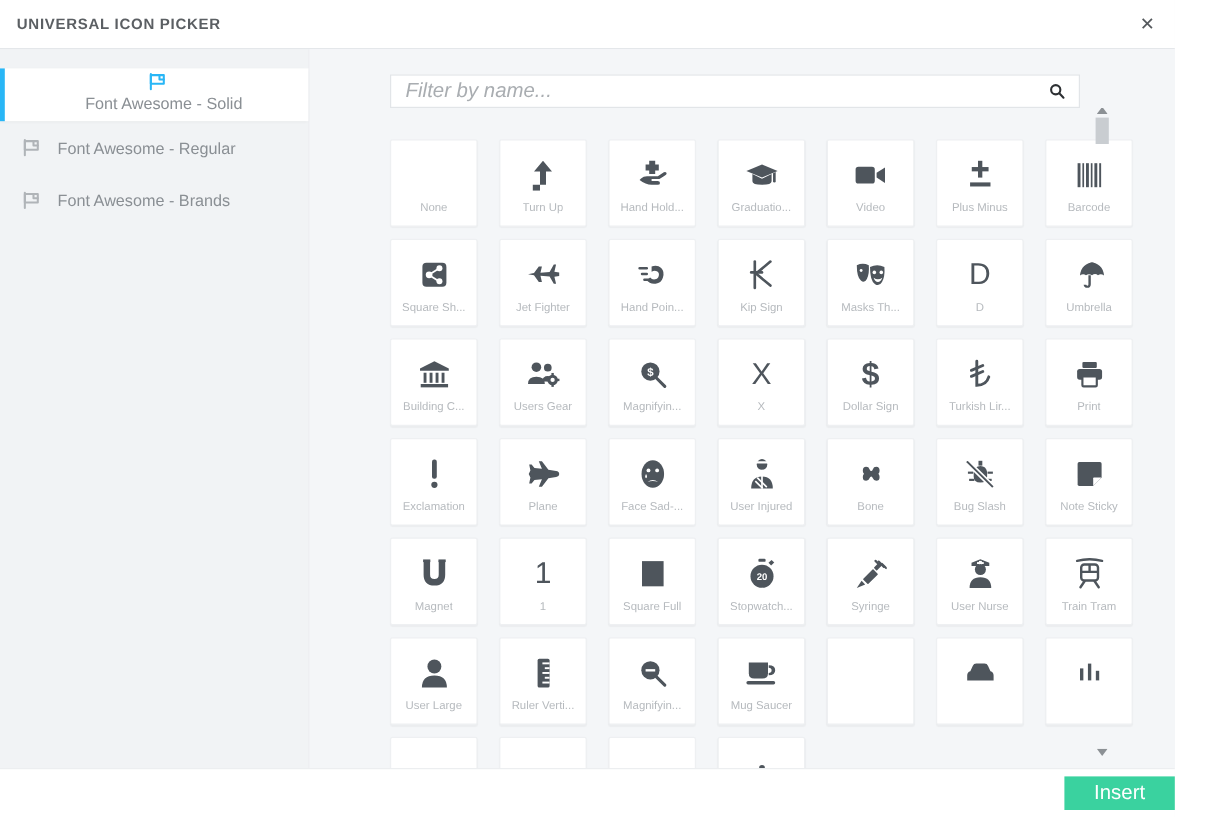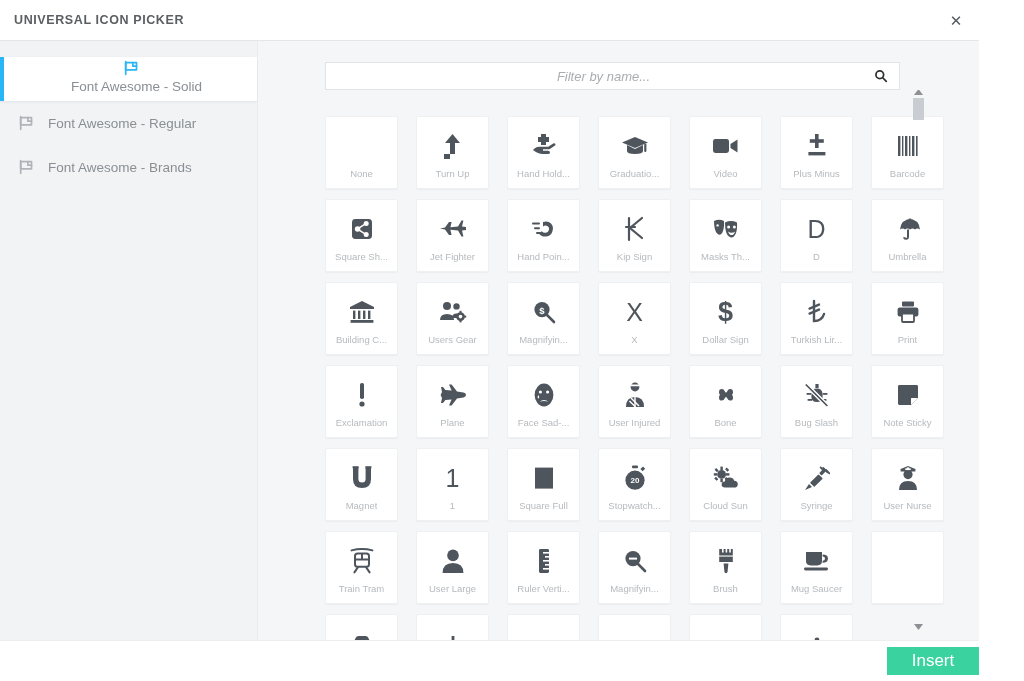--- a/index.html
+++ b/index.html
@@ -136,24 +136,23 @@
     display: flex;
     align-items: center;
   }
   .search-input {
     flex: 1;
     height: 100%;
     border: none;
     outline: none;
     background: transparent;
     font-family: "Liberation Sans", sans-serif;
-    font-size: 13px;
+    font-size: 17px;
     color: #000000;
     padding: 0 30px 0 12px;
-    text-align: center;
   }
   .search-input::placeholder {
     color: #a9adb1;
     font-style: italic;
   }
   .search-icon {
     position: absolute;
     right: 10px;
     top: 50%;
     transform: translateY(-50%);
@@ -695,39 +694,20 @@
               <svg width="24" height="26" viewBox="0 0 24 26" fill="currentColor">
                 <rect x="9" y="0.6" width="6" height="2.6" rx="1"></rect>
                 <path d="M17.4 4 L20 1.6 L22.2 3.8 L19.6 6.2 Z"></path>
                 <circle cx="12" cy="15.2" r="9.6"></circle>
                 <text x="12" y="18.4" font-size="8" fill="#ffffff" text-anchor="middle" font-family="Liberation Sans, sans-serif" font-weight="bold">20</text>
               </svg>
             </span>
             <span class="icon-label">Stopwatch...</span>
           </div>
 
-          <div class="icon-card">
-            <span class="icon-glyph">
-              <svg width="28" height="24" viewBox="0 0 28 24" fill="currentColor">
-                <g>
-                  <circle cx="9.6" cy="8.4" r="4.4"></circle>
-                  <rect x="8.4" y="0.6" width="2.4" height="3.4"></rect>
-                  <rect x="8.4" y="12.8" width="2.4" height="3.4"></rect>
-                  <rect x="1.8" y="7.2" width="3.4" height="2.4"></rect>
-                  <rect x="14" y="7.2" width="3.4" height="2.4"></rect>
-                  <rect x="3.4" y="2.4" width="2.4" height="3.4" transform="rotate(-45 4.6 4.1)"></rect>
-                  <rect x="13.4" y="11.4" width="2.4" height="3.4" transform="rotate(-45 14.6 13.1)"></rect>
-                  <rect x="13.4" y="2.4" width="3.4" height="2.4" transform="rotate(45 15.1 3.6)"></rect>
-                  <rect x="2.6" y="11.6" width="3.4" height="2.4" transform="rotate(45 4.3 12.8)"></rect>
-                </g>
-                <path d="M13 21.6 q-3.4 0-3.4-3 0-2.8 3.2-3 0.6-4 4.8-4 3.6 0 4.6 3.2 3.6 0.2 3.6 3.4 0 3.4-3.8 3.4 z"></path>
-              </svg>
-            </span>
-            <span class="icon-label">Cloud Sun</span>
-          </div>
 
           <div class="icon-card">
             <span class="icon-glyph">
               <svg width="26" height="26" viewBox="0 0 26 26" fill="currentColor">
                 <path d="M1 25 L5 19 L8 22 Z"></path>
                 <rect x="6.4" y="12.6" width="12" height="6" rx="0.6" transform="rotate(-45 12.4 15.6)"></rect>
                 <rect x="15.4" y="5.4" width="6.4" height="3.4" rx="0.6" transform="rotate(-45 18.6 7.1)"></rect>
                 <g stroke="currentColor" stroke-width="1.8" stroke-linecap="round">
                   <path d="M19.2 3 L23.6 7.4"></path>
                   <path d="M16.6 2.4 L20.2 6"></path>
@@ -796,30 +776,20 @@
               <svg width="24" height="24" viewBox="0 0 24 24" fill="none" stroke="currentColor" stroke-width="2.6">
                 <circle cx="10" cy="9.6" r="7.6" fill="currentColor" stroke="none"></circle>
                 <rect x="6" y="8.6" width="8" height="2" fill="#ffffff" stroke="none"></rect>
                 <path d="M15 15 L22 22" stroke-linecap="round"></path>
               </svg>
             </span>
             <span class="icon-label">Magnifyin...</span>
           </div>
 
 
-          <div class="icon-card">
-            <span class="icon-glyph">
-              <svg width="20" height="26" viewBox="0 0 20 26" fill="currentColor">
-                <path d="M4 1 L6 1 L6 4.6 L7.6 4.6 L7.6 1 L9.6 1 L9.6 4.6 L11.2 4.6 L11.2 1 L13.2 1 L13.2 4.6 L14.8 4.6 L14.8 1 L16.8 1 L16.8 7.4 L3.2 7.4 L3.2 1 Z"></path>
-                <rect x="3.2" y="8.6" width="13.6" height="5.4"></rect>
-                <path d="M7.6 15.4 L12.4 15.4 L11.6 23.6 q-0.2 1.6-1.6 1.6 t-1.6-1.6 z"></path>
-              </svg>
-            </span>
-            <span class="icon-label">Brush</span>
-          </div>
 
           <div class="icon-card">
             <span class="icon-glyph">
               <svg width="28" height="22" viewBox="0 0 28 22" fill="currentColor">
                 <path d="M3 2 L19 2 L19 11 q0 4.4-4.6 4.4 L7.6 15.4 Q3 15.4 3 11 Z"></path>
                 <path d="M19.6 4.4 q5.4 0 5.4 4.2 t-5.4 4.2 L19.6 10.8 q2.4 0 2.4-2.2 t-2.4-2.2 z"></path>
                 <rect x="1" y="17.6" width="24" height="2.8" rx="1.4"></rect>
               </svg>
             </span>
             <span class="icon-label">Mug Saucer</span>

